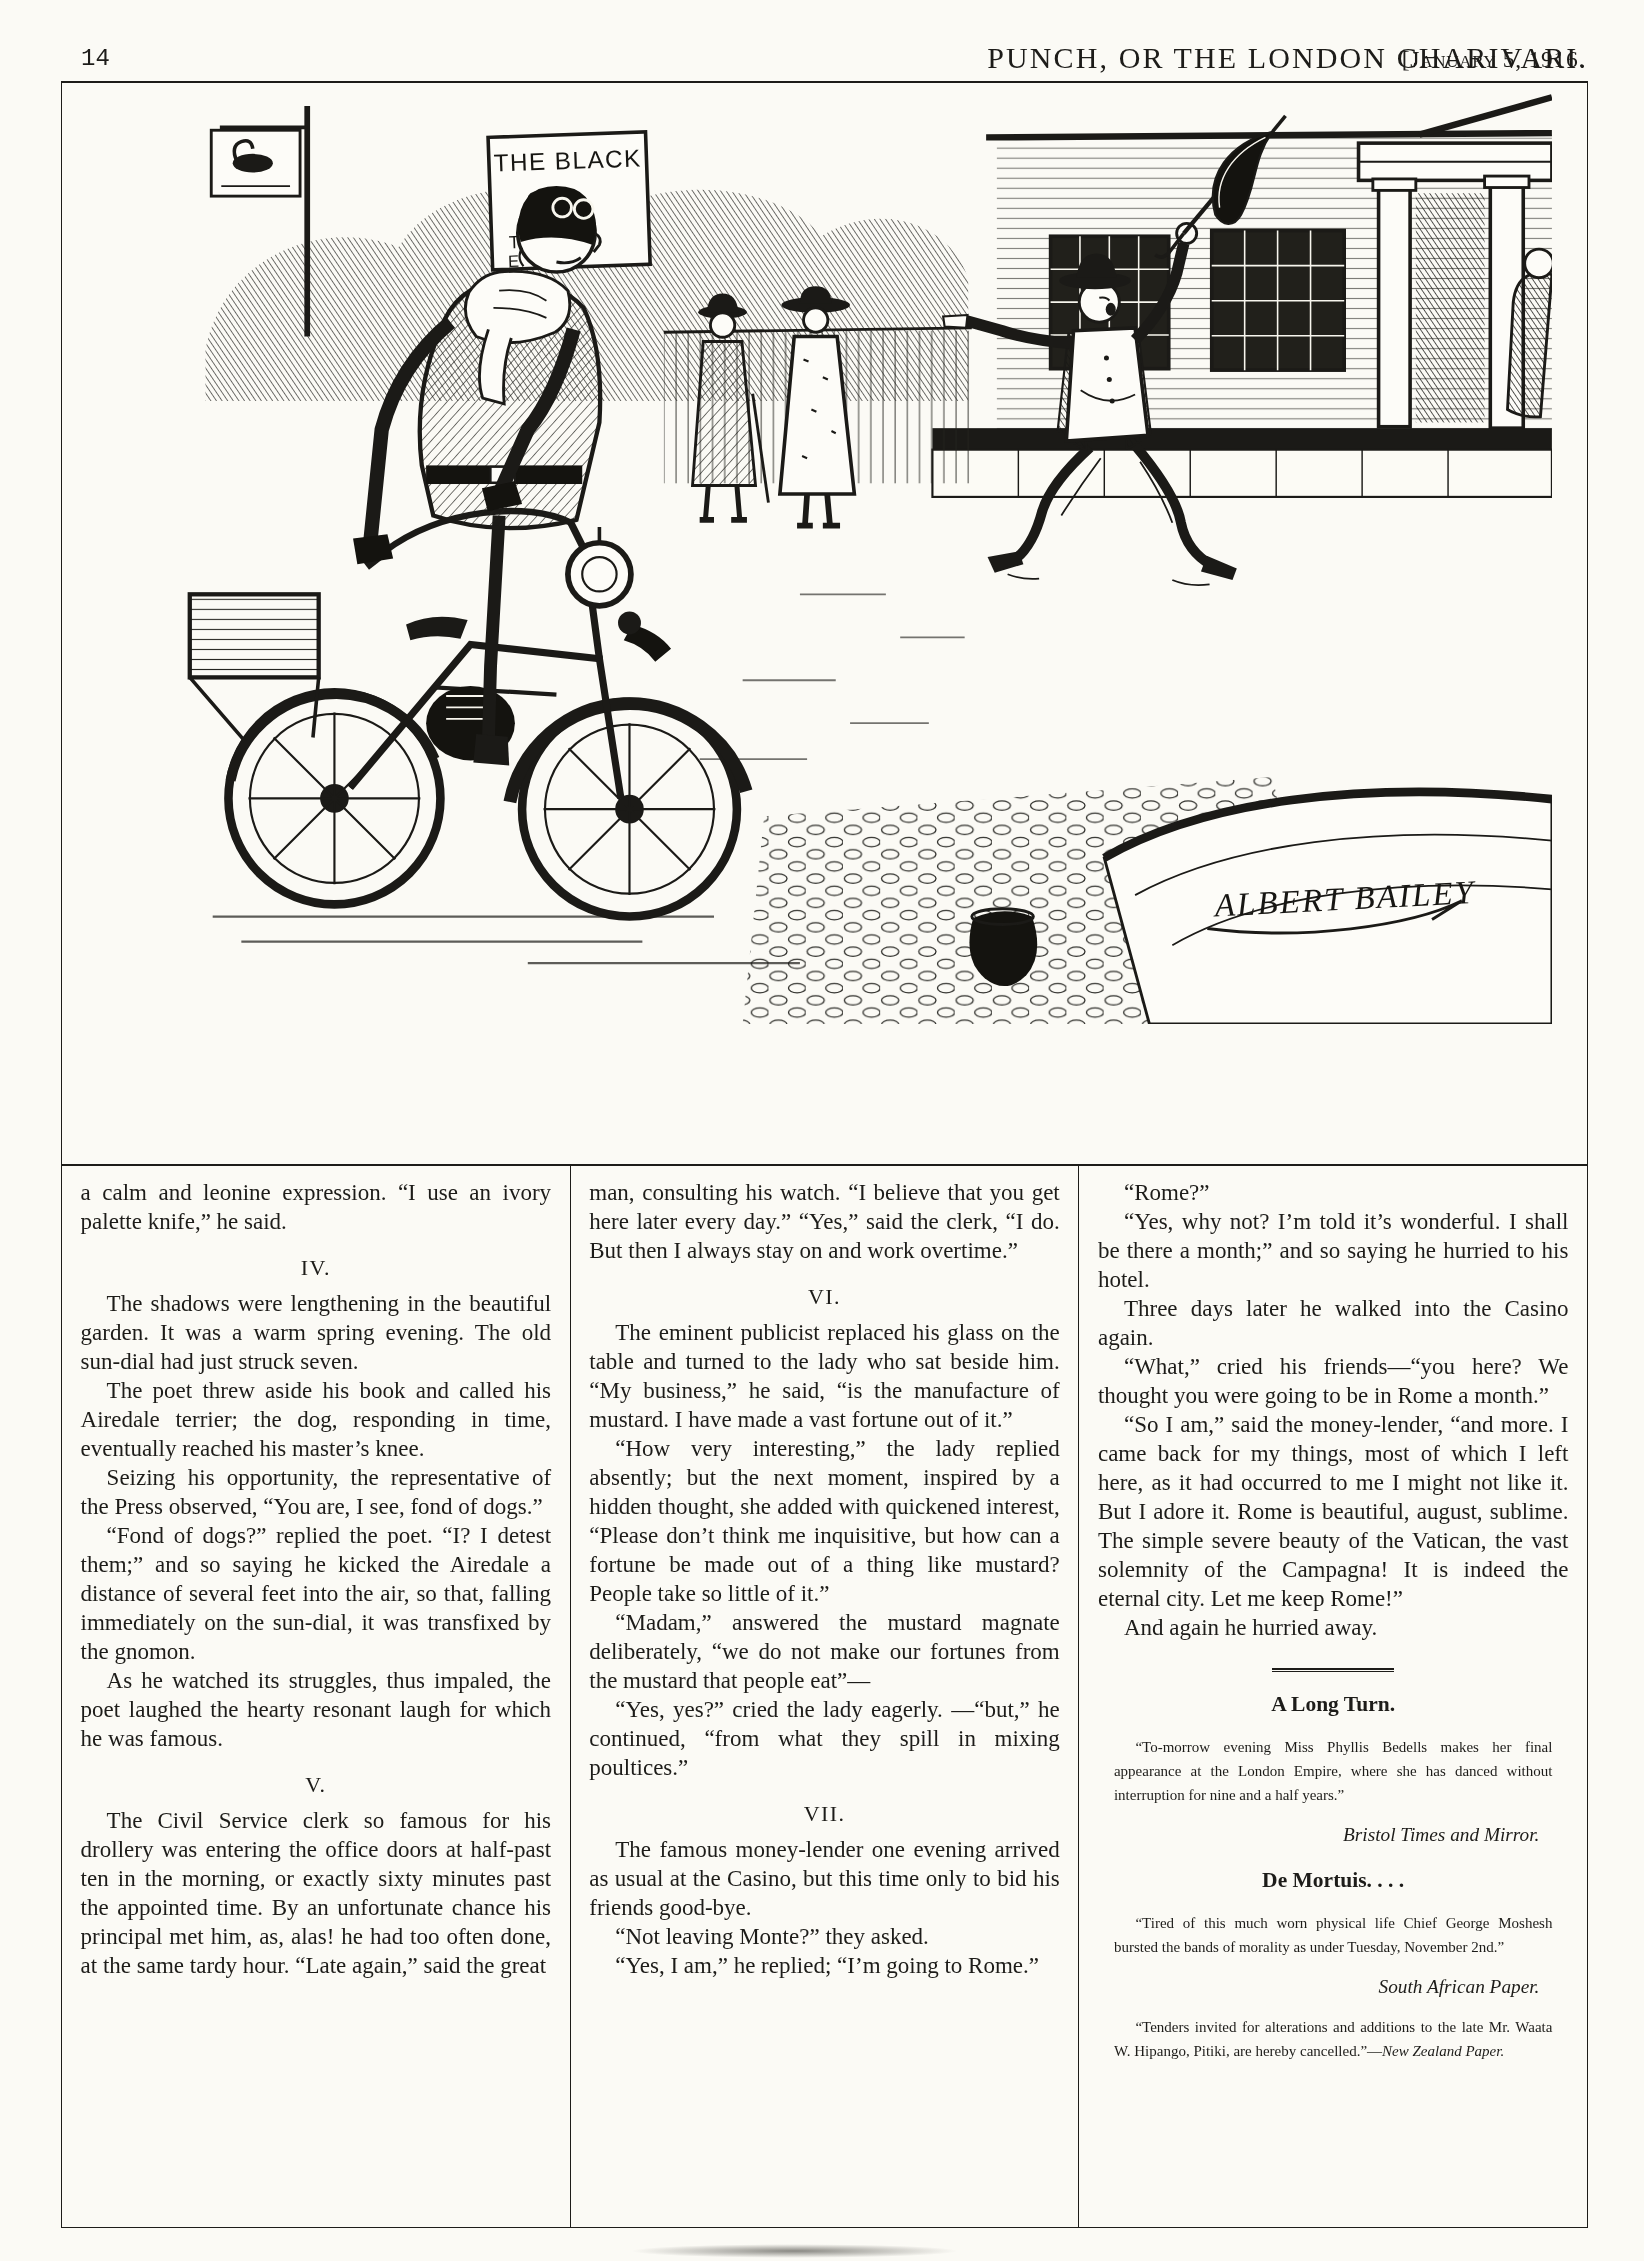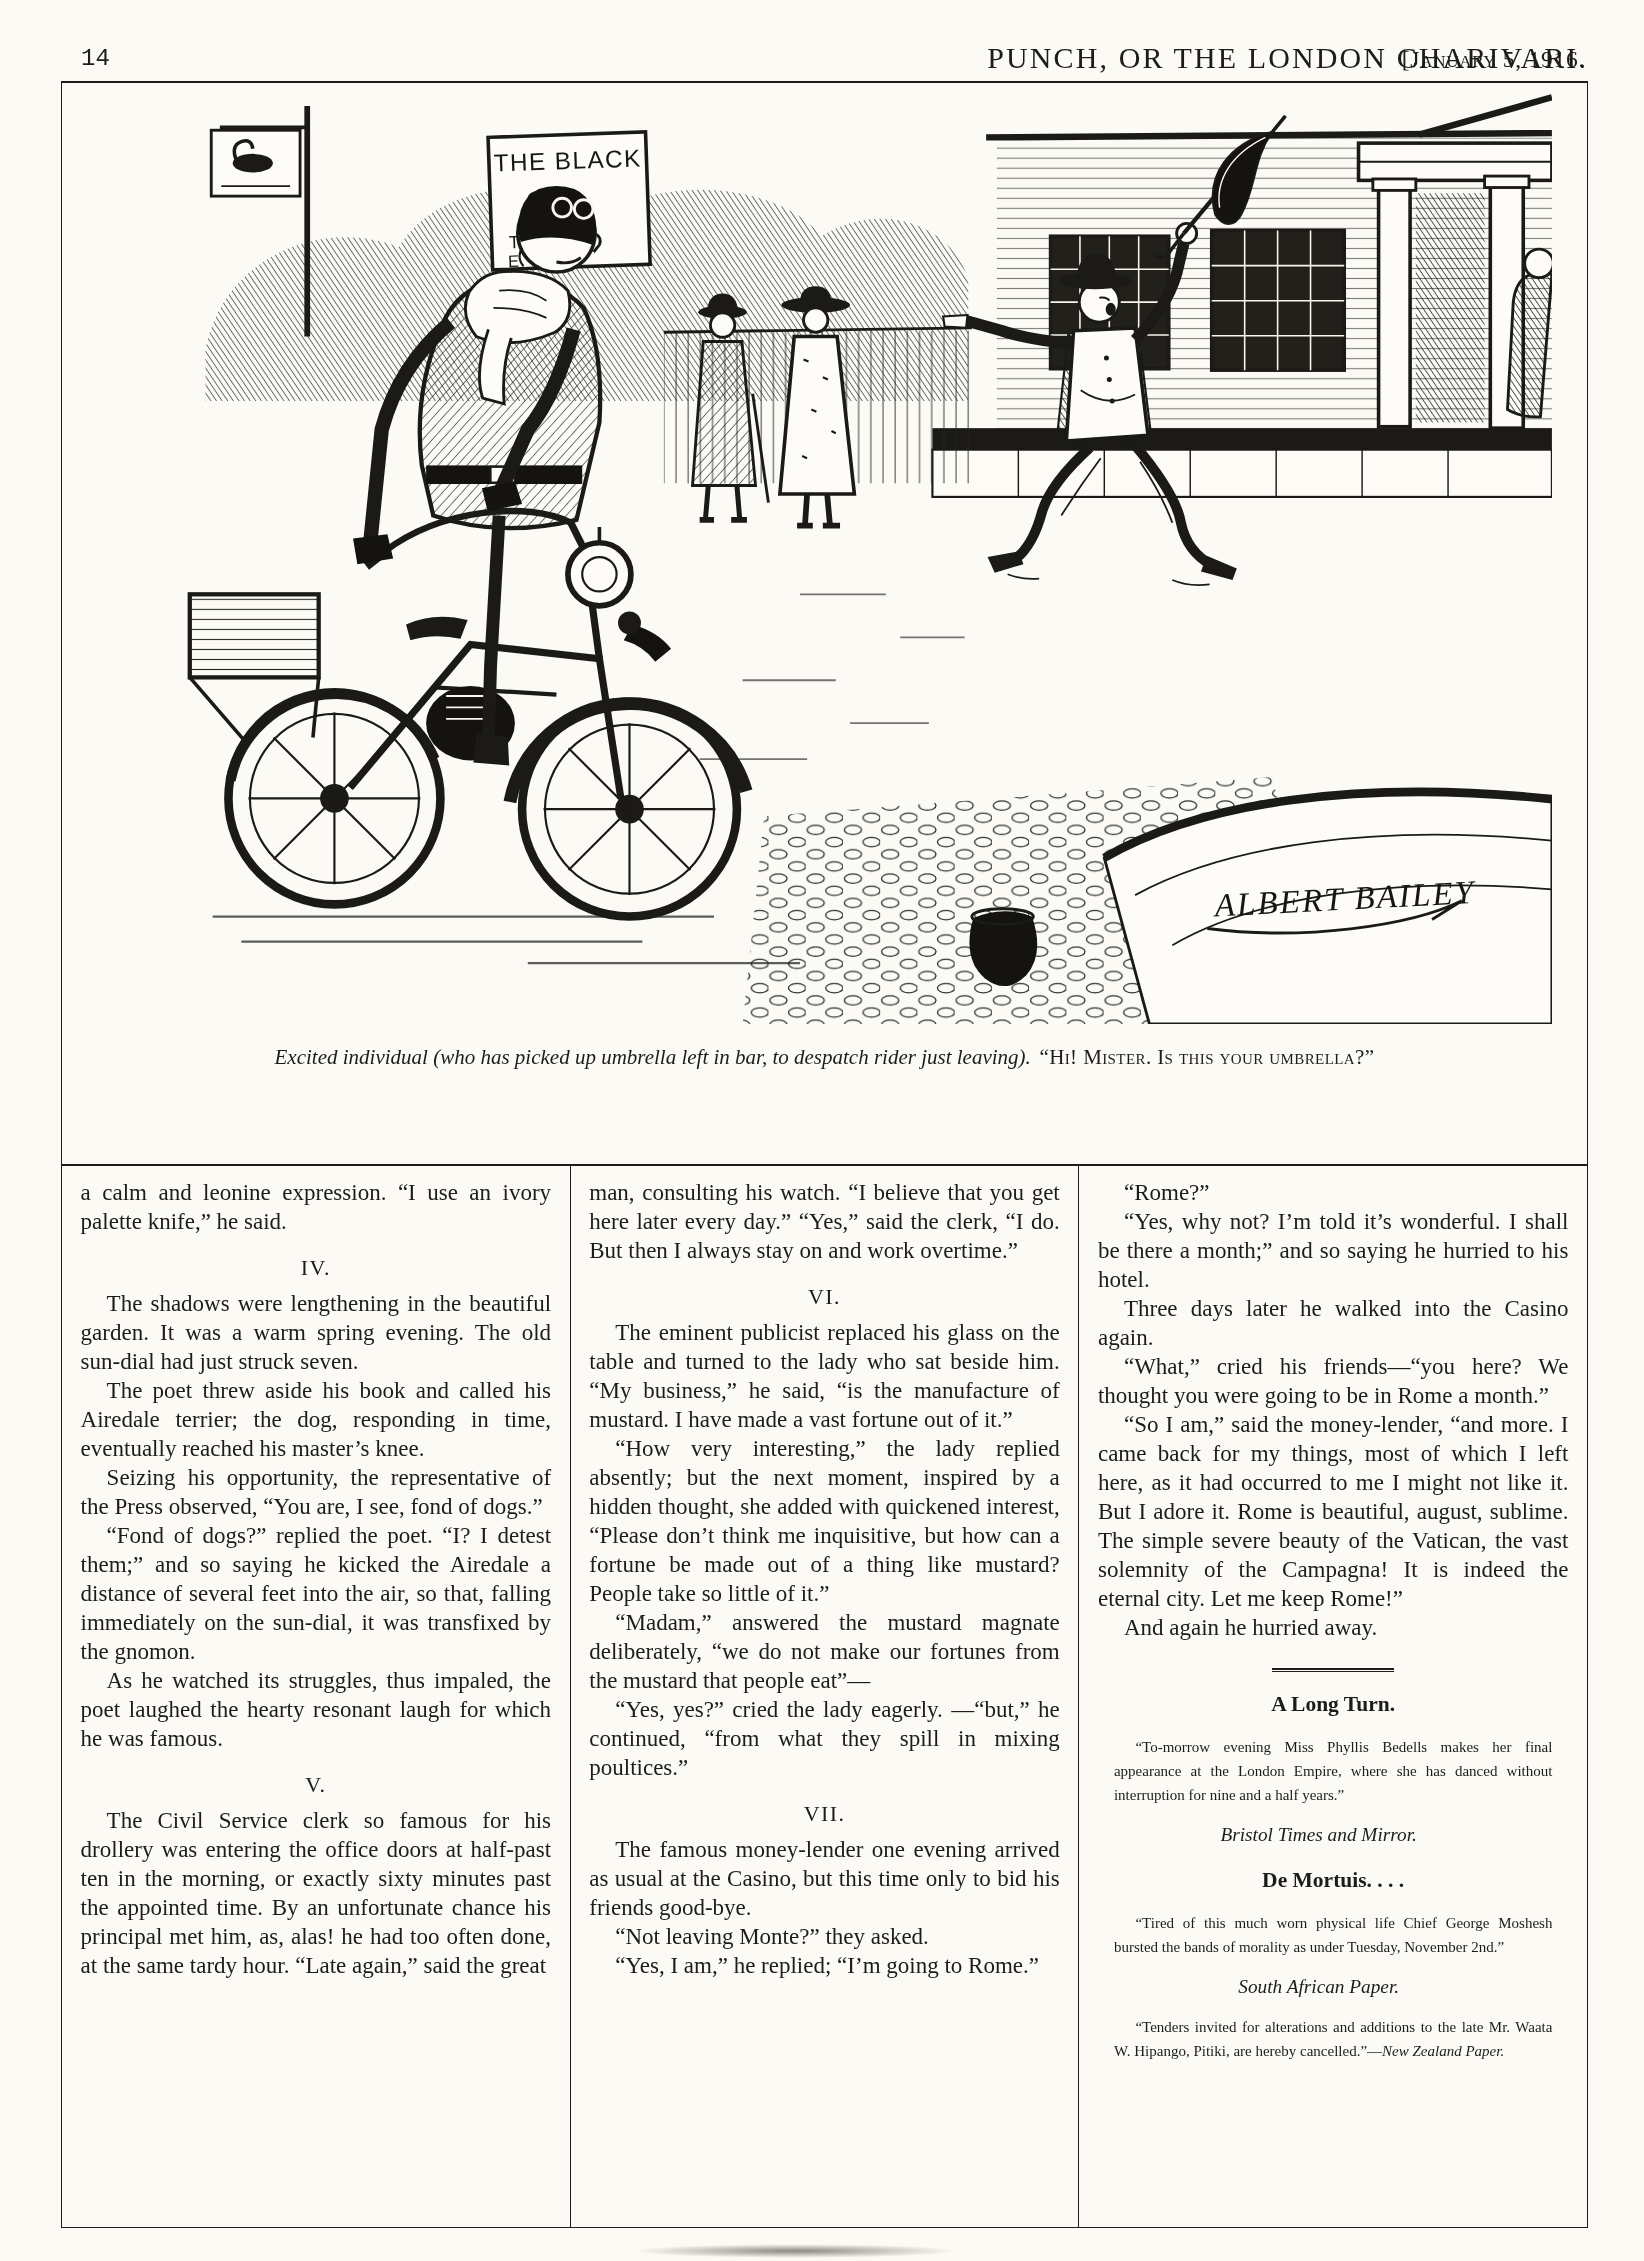--- a/index.html
+++ b/index.html
@@ -41,21 +41,21 @@
   .col { flex: 1 1 0; padding: 11.5px 18.6px 0; font-size: 23px; line-height: 29px;
          text-align: justify; overflow: hidden; }
   .col + .col { border-left: 1.4px solid #1d1c19; }
   p.para { margin: 0; text-indent: 26px; }
   p.para.cont { text-indent: 0; }
   .sec { text-align: center; font-size: 22px; font-weight: normal;
          margin: 17px 0 7.2px; letter-spacing: 1.4px; }
   .bhead { text-align: center; font-size: 21.5px; font-weight: bold; margin: 18.6px 0 8.6px; }
   p.sp { margin: 16px; font-size: 15px; line-height: 24px; text-indent: 21.5px; }
   p.attr { margin: 1.4px 29px 5.7px 0; font-size: 19.3px; line-height: 24px;
-           font-style: italic; text-align: center; text-indent: 0; }
+           font-style: italic; text-align: right; text-indent: 0; }
   .tail-attr { font-style: italic; }
   .divider { width: 122px; height: 4.3px; border-top: 2.9px solid #1d1c19;
              border-bottom: 1.4px solid #1d1c19; margin: 26px auto 2.9px; }
 
   
   .smudge { position: absolute; bottom: 2.9px; left: 630px; width: 329px; height: 14.3px;
             background: radial-gradient(ellipse at center, rgba(45,44,38,.55), rgba(45,44,38,0) 70%);
             border-radius: 50%; }
 </style>
 </head>
@@ -265,23 +265,20 @@
         </g>
 
         <path d="M160,1150 h700 M200,1185 h560 M600,1215 h380" stroke="#1b1a17" stroke-width="3" opacity="0.7"></path>
 
         <g transform="rotate(-3 1560 1150)">
           <text x="1560" y="1150" font-size="46" letter-spacing="3" font-style="italic" font-family="Liberation Serif, serif" fill="#171613">ALBERT BAILEY</text>
           <path d="M1548,1166 C1680,1190 1830,1178 1905,1146 L1862,1170" fill="none" stroke="#1b1a17" stroke-width="4"></path>
         </g>
       </svg>
 
-      <div class="caption">
-        <span class="cap-it">Excited individual (who has picked up umbrella left in bar, to despatch rider just leaving).</span><span class="cap-sc">“Hi! Mister. Is this your umbrella?”</span>
-      </div>
     </div>
 
     <div class="columns">
 
       <section class="col">
         <p class="para cont">a calm and leonine expression. “I use an ivory palette knife,” he said.</p>
         <h3 class="sec">IV.</h3>
         <p class="para">The shadows were lengthening in the beautiful garden. It was a warm spring evening. The old sun-dial had just struck seven.</p>
         <p class="para">The poet threw aside his book and called his Airedale terrier; the dog, responding in time, eventually reached his master’s knee.</p>
         <p class="para">Seizing his opportunity, the representative of the Press observed, “You are, I see, fond of dogs.”</p>

